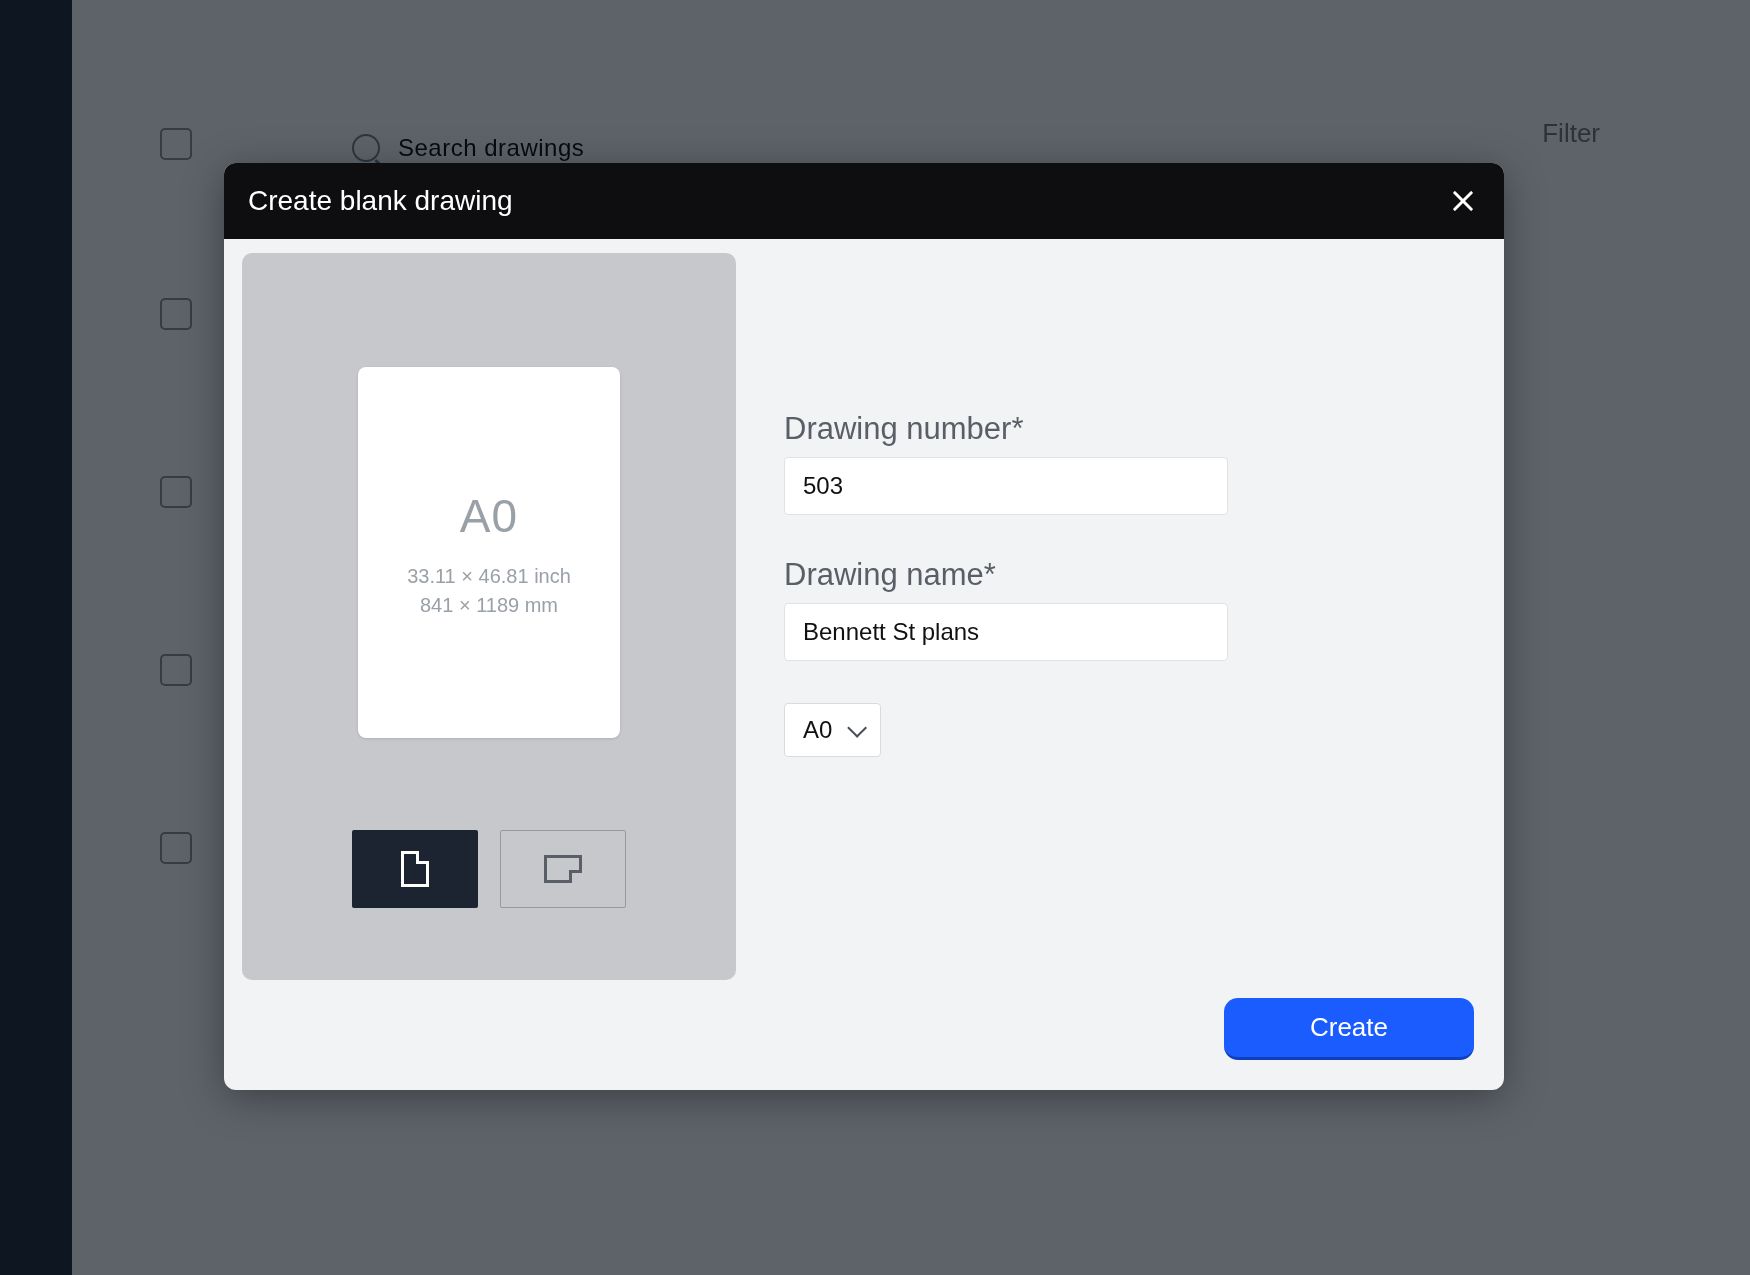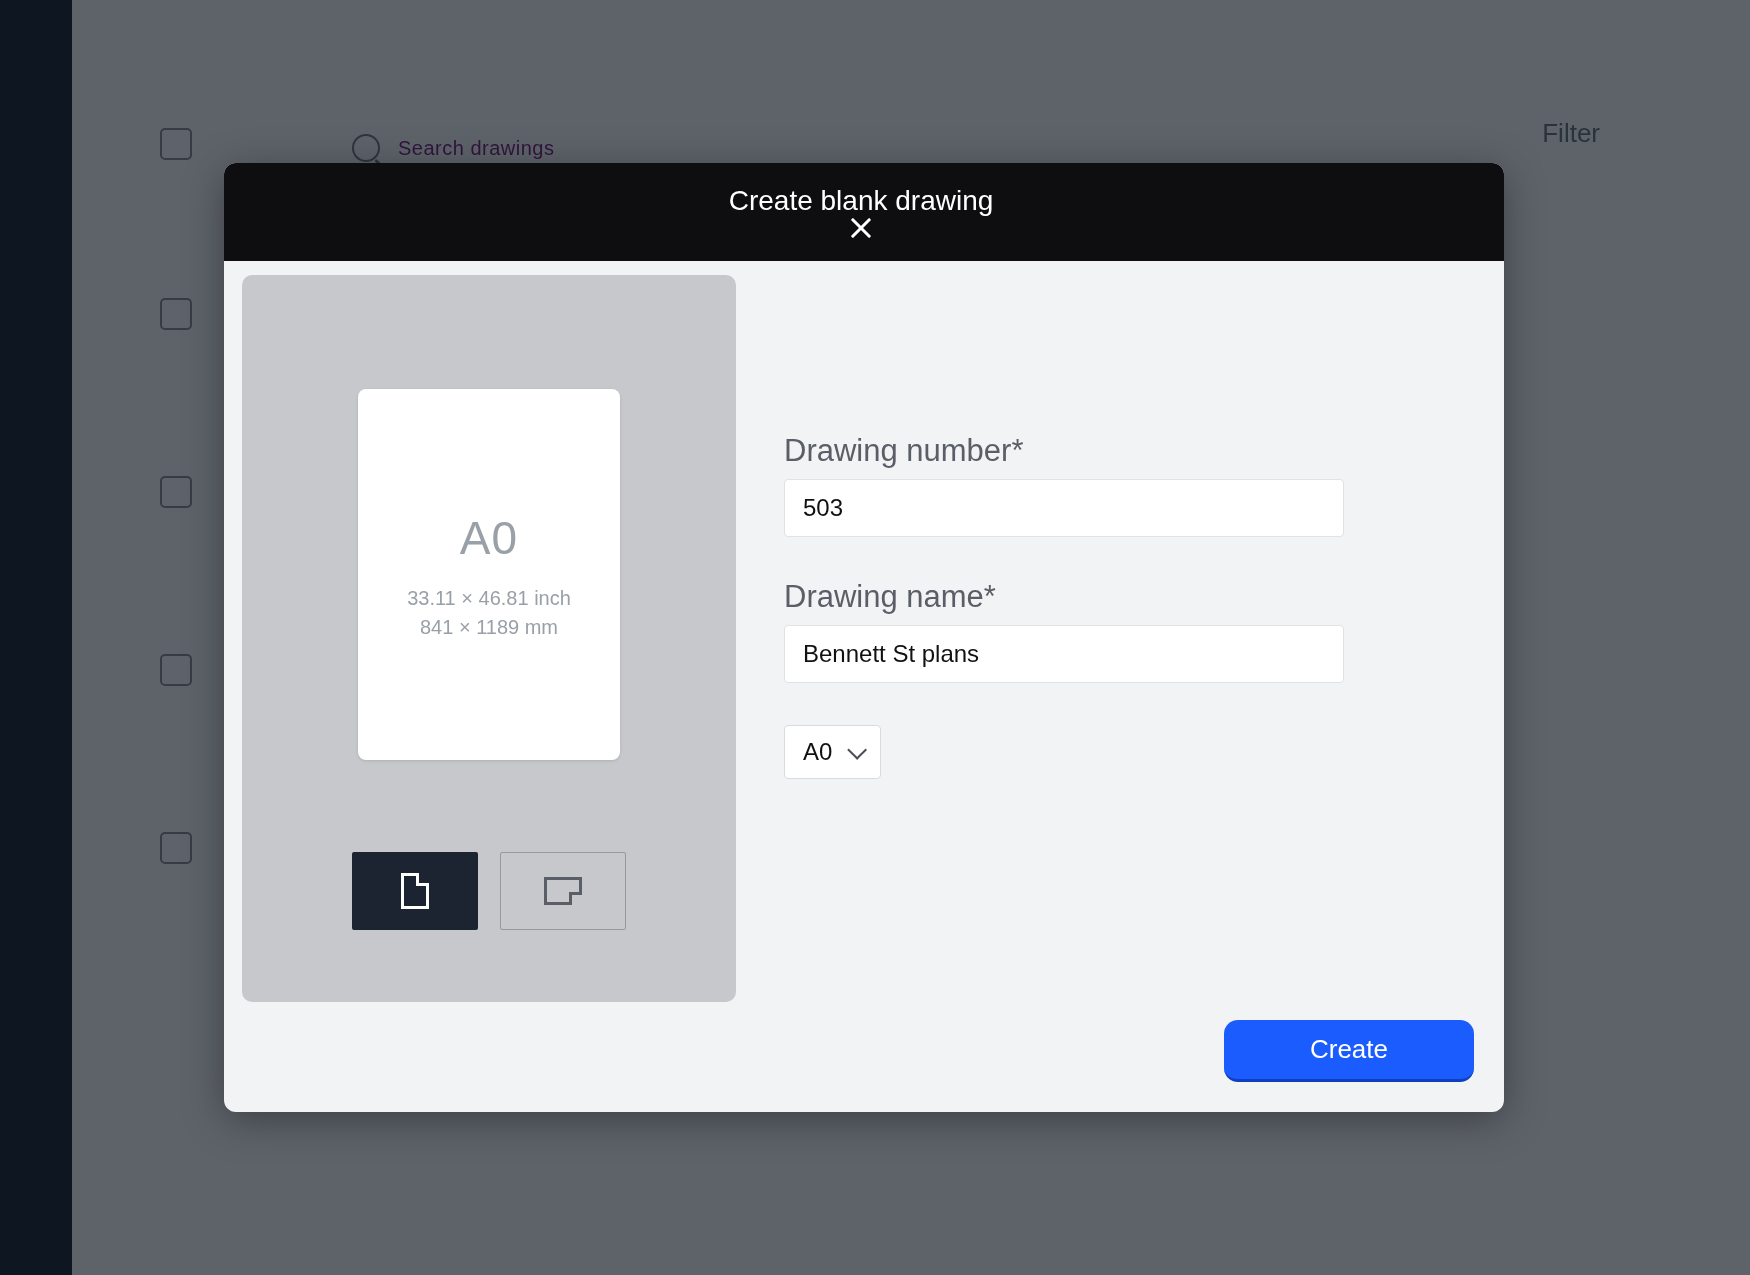--- a/index.html
+++ b/index.html
@@ -14,42 +14,41 @@
   .overlay {
     position: absolute; inset: 0;
     background: rgba(10,18,28,0.62);
   }
 
   
   .bg-sidebar { position:absolute; top:0; left:0; width:72px; height:100%; background:#16202c; }
   .bg-search-row { position:absolute; top:118px; left:160px; right:60px; height:60px; display:flex; align-items:center; color:#5f666e; }
   .bg-search-icon { width:28px; height:28px; border:2.5px solid #6a7078; border-radius:50%; margin-right:18px; position:relative; }
   .bg-search-icon::after { content:""; position:absolute; width:10px; height:2.5px; background:#6a7078; bottom:-4px; right:-6px; transform:rotate(45deg); border-radius:2px; }
-  .bg-search-text { font-size:20px; color:#701a75; letter-spacing:0.5px; }
+  .bg-search-text { font-size:24px; color:#000000; letter-spacing:0.5px; }
   .bg-filter { position:absolute; top:118px; right:90px; display:flex; align-items:center; gap:14px; color:#5f666e; font-size:26px; }
   .bg-checkbox { position:absolute; left:160px; width:32px; height:32px; border:2px solid #7c828a; border-radius:5px; }
 
   
   .modal {
     position: absolute;
     top: 163px; left: 224px;
     width: 1280px;
     background: #f2f3f5;
     border-radius: 12px;
     overflow: hidden;
     box-shadow: 0 8px 40px rgba(0,0,0,0.35);
   }
   .modal-header {
     background: #0e0e10;
     color: #fff;
     display: flex;
     align-items: center;
     justify-content: space-between;
     padding: 22px 30px 22px 24px;
-    flex-direction: column;
   }
   .modal-title { font-size: 28px; font-weight: 400; }
   .close-x { width: 22px; height: 22px; position: relative; cursor: pointer; }
   .close-x::before, .close-x::after {
     content:""; position:absolute; left:50%; top:50%; width:26px; height:3px; background:#fff; border-radius:1px;
   }
   .close-x::before { transform: translate(-50%,-50%) rotate(45deg); }
   .close-x::after  { transform: translate(-50%,-50%) rotate(-45deg); }
 
   .modal-body {
@@ -108,21 +107,21 @@
 
   
   .form {
     flex: 1;
     padding-top: 158px;
     display:flex; flex-direction:column;
   }
   .field { margin-bottom: 42px; }
   .field-label { font-size: 31px; color:#5a5f67; margin-bottom: 10px; }
   .text-input {
-    width: 560px;
+    width: 444px;
     background:#fff;
     border:1px solid #e0e2e5;
     border-radius:4px;
     padding: 14px 18px;
     font-size: 24px;
     color:#111;
     font-family: inherit;
   }
   .size-select {
     display:inline-flex; align-items:center; gap:16px;

